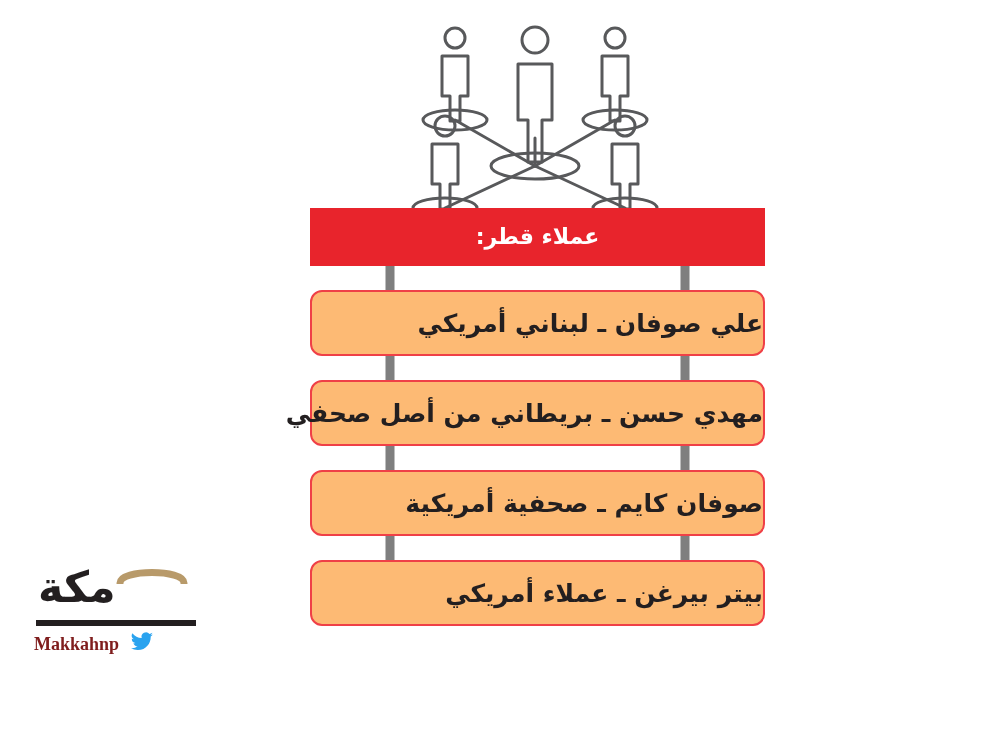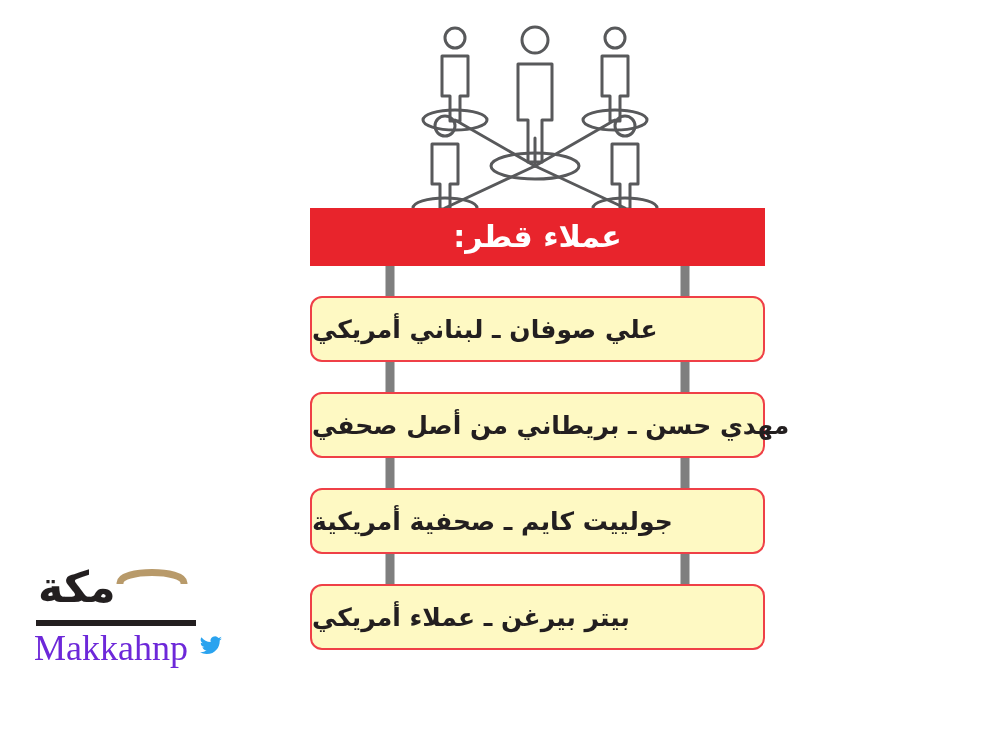--- a/index.html
+++ b/index.html
@@ -51,36 +51,36 @@
     position: relative;
     height: 58px;
     background: #e8242c;
     display: flex;
     align-items: center;
     justify-content: center;
     z-index: 3;
   }
   .header-bar .header-text {
     color: #ffffff;
-    font-size: 30px;
+    font-size: 22px;
     font-weight: bold;
     letter-spacing: 0px;
     line-height: 1;
   }
 
   .node {
     position: relative;
     height: 62px;
-    margin-top: 30px;
+    margin-top: 24px;
     border: 2px solid #ef4047;
     border-radius: 12px;
-    background: #fef9c3;
+    background: #fdba74;
     display: flex;
     align-items: center;
-    justify-content: flex-end;
+    justify-content: flex-start;
     z-index: 3;
   }
   .node .node-text {
     color: #231f20;
     font-size: 25px;
     font-weight: bold;
     line-height: 1;
     white-space: nowrap;
   }
 
@@ -120,24 +120,25 @@
   .twitter-row {
     position: absolute;
     left: 6px;
     top: 74px;
     display: flex;
     align-items: center;
     gap: 8px;
   }
   .twitter-handle {
     font-family: "Liberation Serif", "DejaVu Serif", serif;
-    font-size: 36px;
-    color: #6d28d9;
+    font-size: 18px;
+    color: #7f1d1d;
     line-height: 1;
     direction: ltr;
+    font-weight: bold;
   }
 </style>
 </head>
 <body>
 
 <div class="canvas">
 
   <div class="people-icon">
     <svg viewBox="0 0 270 200" width="270" height="200" xmlns="http://www.w3.org/2000/svg">
       <g stroke="#58595b" stroke-width="3" fill="none" stroke-linecap="round" stroke-linejoin="round">
@@ -198,21 +199,21 @@
 
     <div class="node">
       <span class="node-text">علي صوفان ـ لبناني أمريكي</span>
     </div>
 
     <div class="node">
       <span class="node-text">مهدي حسن ـ بريطاني من أصل صحفي</span>
     </div>
 
     <div class="node">
-      <span class="node-text">جولييت كايم ـ صحفية أمريكية</span>
+      <span class="node-text">صوفان كايم ـ صحفية أمريكية</span>
     </div>
 
     <div class="node">
       <span class="node-text">بيتر بيرغن ـ عملاء أمريكي</span>
     </div>
 
   </div>
 
   <div class="logo-block">
     <div class="logo-arc">

